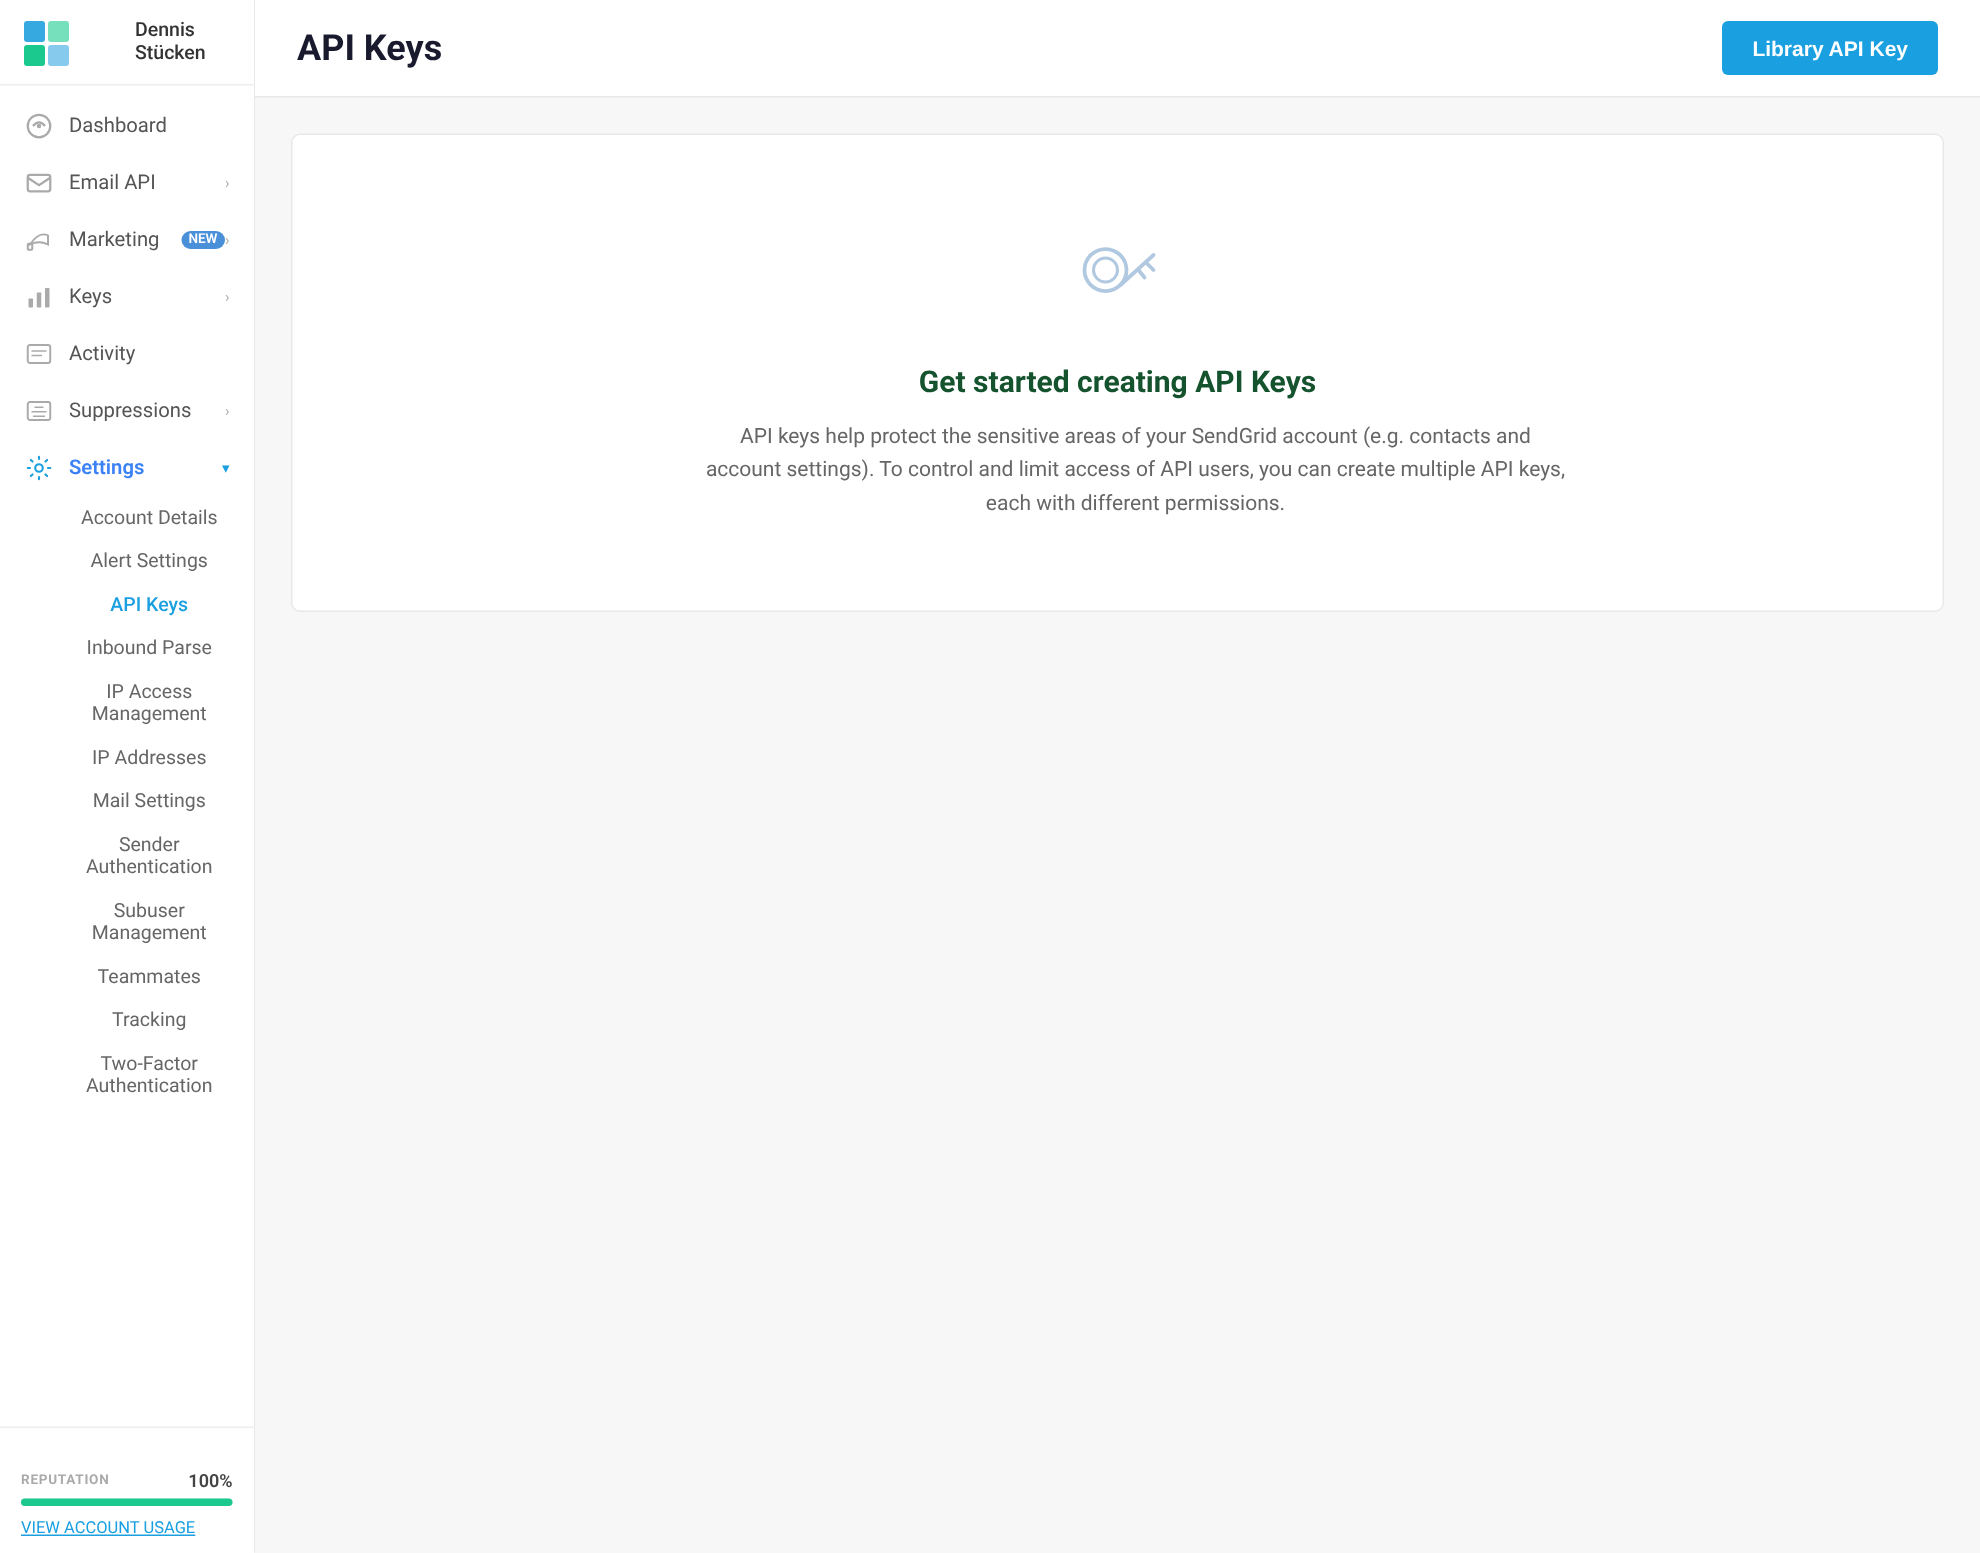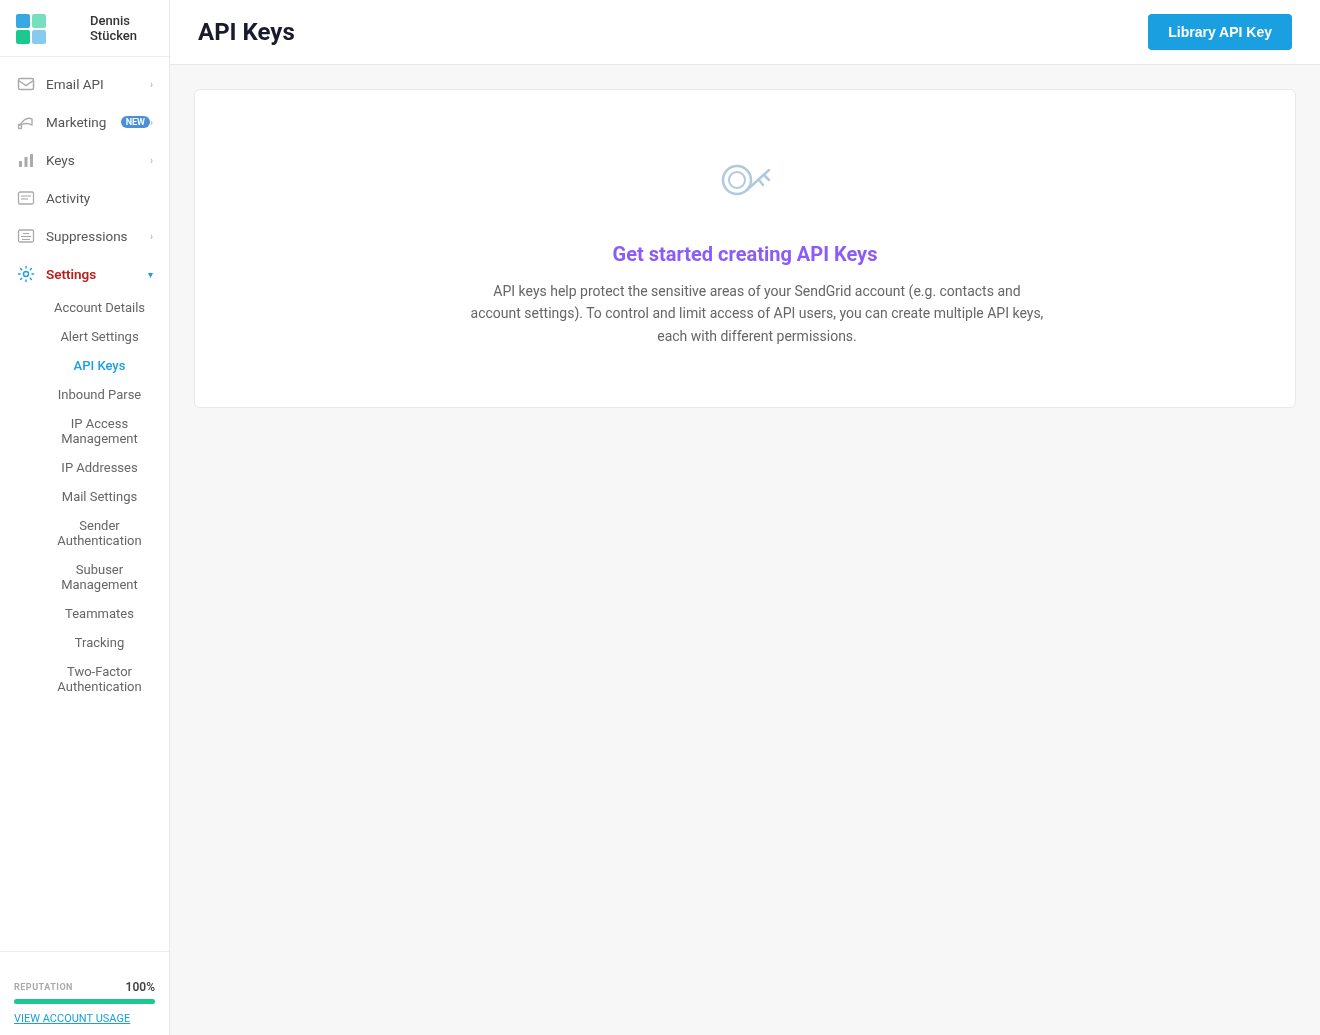--- a/index.html
+++ b/index.html
@@ -192,21 +192,21 @@
       min-height: 280px;
     }
 
     .key-icon-wrap {
       margin-bottom: 20px;
     }
 
     .empty-state-title {
       font-size: 20px;
       font-weight: 700;
-      color: #8b5cf6;
+      color: #14532d;
       margin-bottom: 14px;
       text-align: center;
     }
     .empty-state-desc {
       font-size: 14px;
       color: #666;
       text-align: center;
       max-width: 580px;
       line-height: 1.6;
       margin-left: 24px;
@@ -228,20 +228,30 @@
         <rect width="14" height="14" x="18" y="2" rx="2" fill="#1bc98e" opacity="0.6"></rect>
         <rect width="14" height="14" x="18" y="18" rx="2" fill="#36a9e1" opacity="0.6"></rect>
       </svg>
     </div>
     <span class="sidebar-username">Dennis Stücken</span>
     <span class="chevron-icon">▾</span>
   </div>
 
   <div class="sidebar-nav">
 
+    <div class="nav-item">
+      <span class="nav-icon">
+        <svg width="18" height="18" viewBox="0 0 18 18" fill="none">
+          <circle cx="9" cy="9" r="7.5" stroke="#aaa" stroke-width="1.5"></circle>
+          <path d="M5 9 Q9 4 13 9" stroke="#aaa" stroke-width="1.5" fill="none"></path>
+          <circle cx="9" cy="9" r="1.5" fill="#aaa"></circle>
+        </svg>
+      </span>
+      <span class="nav-label">Dashboard</span>
+    </div>
 
     <div class="nav-item">
       <span class="nav-icon">
         <svg width="18" height="18" viewBox="0 0 18 18" fill="none">
           <rect x="1.5" y="3.5" width="15" height="11" rx="1.5" stroke="#aaa" stroke-width="1.5"></rect>
           <path d="M1.5 5.5 L9 10.5 L16.5 5.5" stroke="#aaa" stroke-width="1.5"></path>
         </svg>
       </span>
       <span class="nav-label">Email API</span>
       <span class="nav-chevron">›</span>
@@ -296,21 +306,21 @@
       <span class="nav-chevron">›</span>
     </div>
 
     <div class="nav-item">
       <span class="nav-icon">
         <svg width="18" height="18" viewBox="0 0 18 18" fill="none">
           <circle cx="9" cy="9" r="2.5" stroke="#1a9fe0" stroke-width="1.4"></circle>
           <path d="M9 1.5 L9 3M9 15 L9 16.5M1.5 9 L3 9M15 9 L16.5 9M3.6 3.6 L4.7 4.7M13.3 13.3 L14.4 14.4M14.4 3.6 L13.3 4.7M4.7 13.3 L3.6 14.4" stroke="#1a9fe0" stroke-width="1.4" stroke-linecap="round"></path>
         </svg>
       </span>
-      <span class="nav-label" style="color:#b91c1c; font-weight:600;">Settings</span>
+      <span class="nav-label" style="color:#3b82f6; font-weight:600;">Settings</span>
       <span class="nav-chevron" style="color:#1a9fe0;">▾</span>
     </div>
 
     <div class="settings-subnav">
       <a class="sub-nav-item">Account Details</a>
       <a class="sub-nav-item">Alert Settings</a>
       <a class="sub-nav-item active">API Keys</a>
       <a class="sub-nav-item">Inbound Parse</a>
       <a class="sub-nav-item">IP Access Management</a>
       <a class="sub-nav-item">IP Addresses</a>

